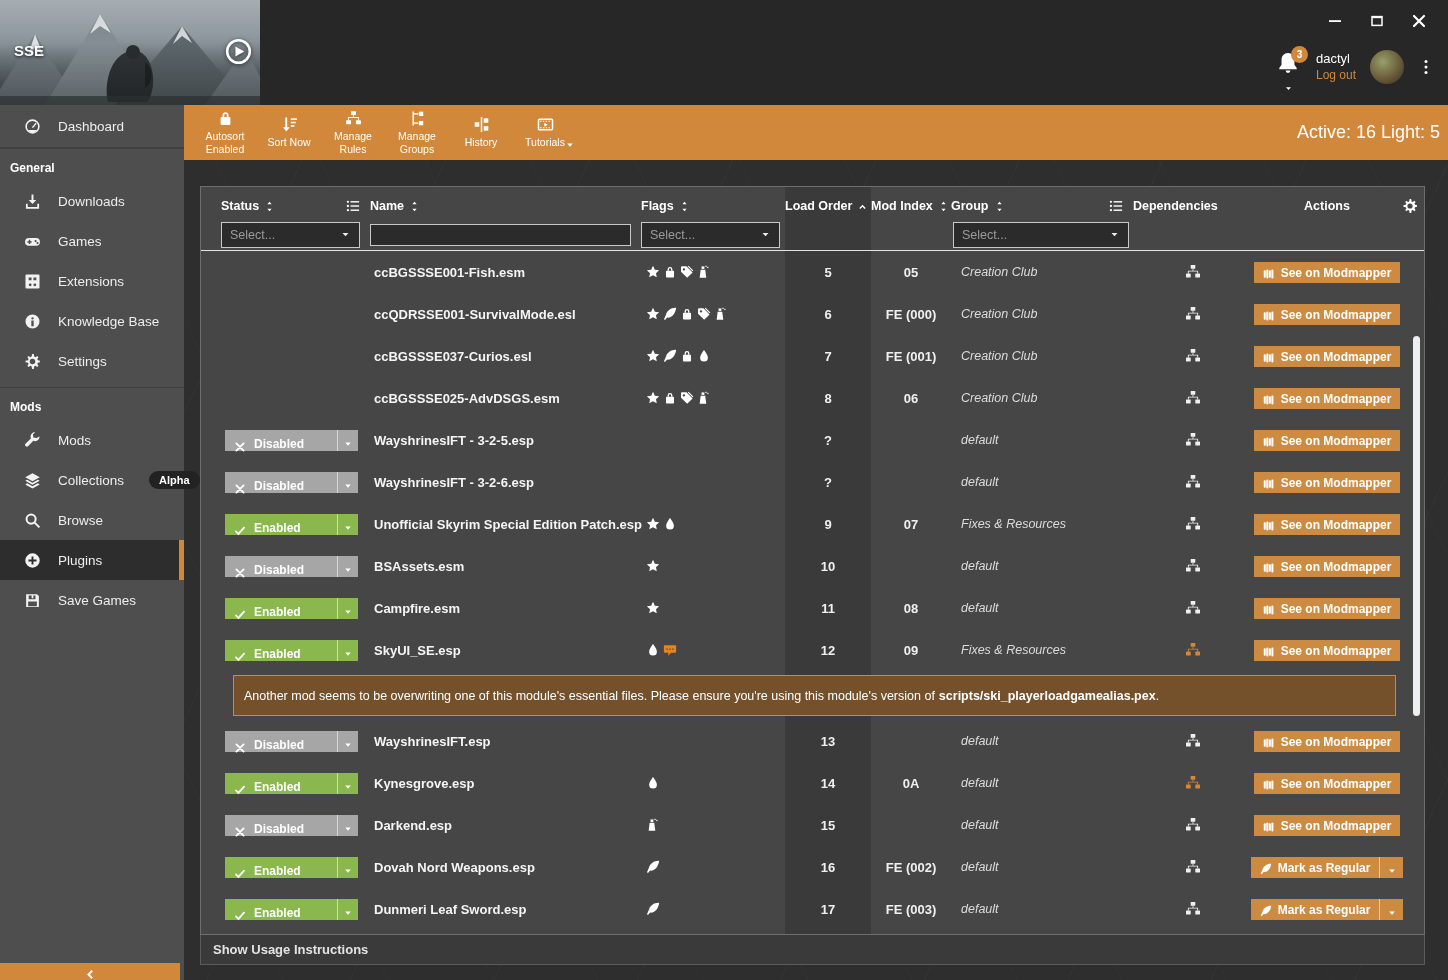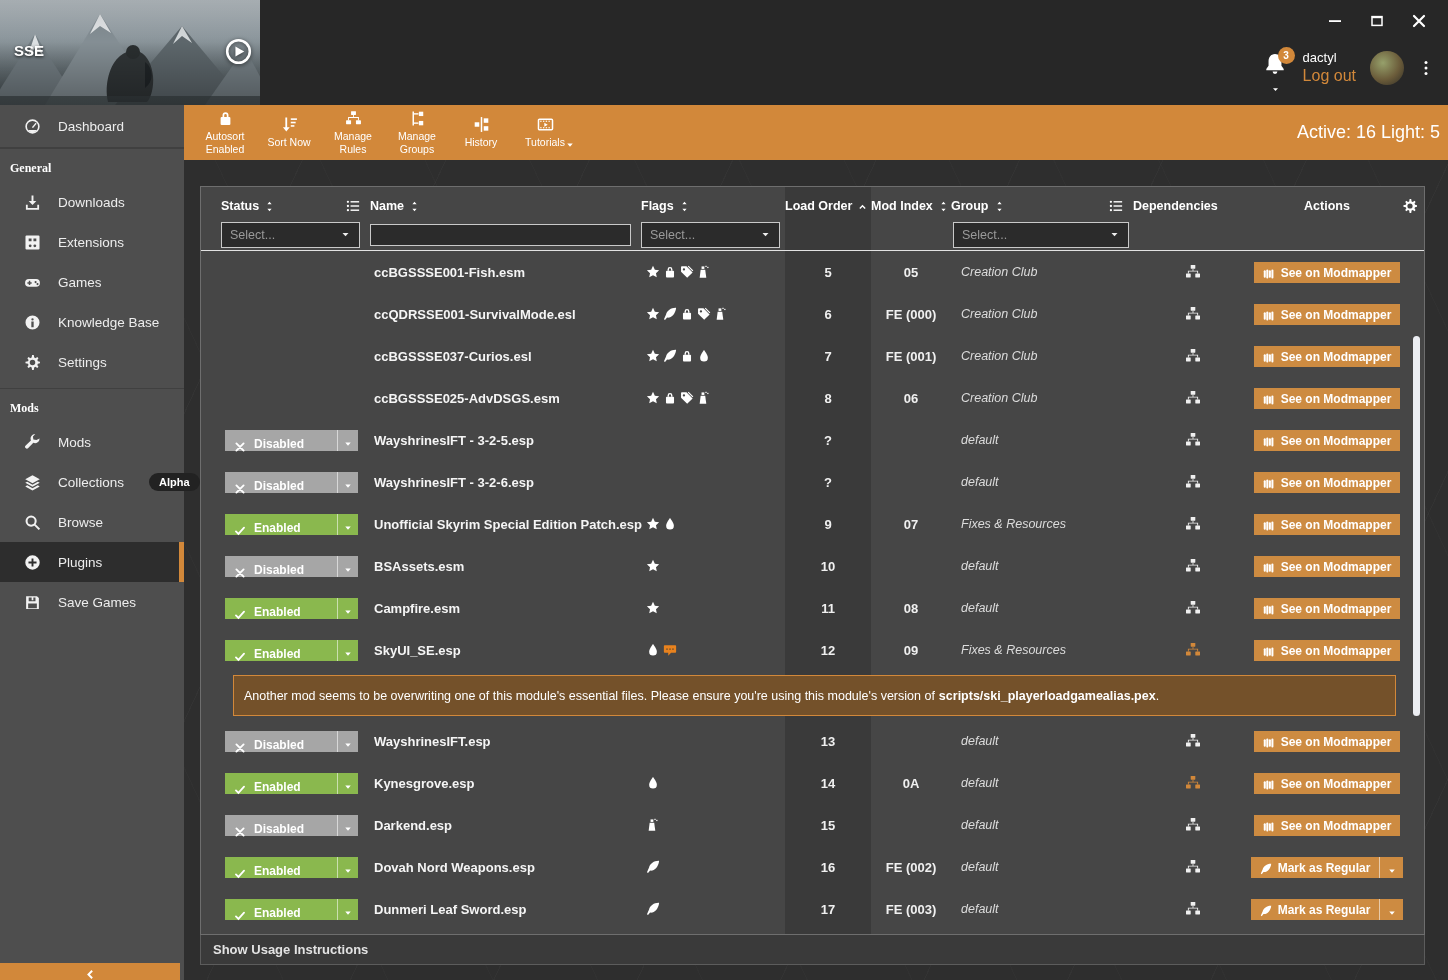--- a/index.html
+++ b/index.html
@@ -19,34 +19,34 @@
   .game-label{position:absolute;left:14px;top:42px;font-size:15px;font-weight:bold;color:#fff;text-shadow:0 1px 3px rgba(0,0,0,.8);}
   .play-btn{position:absolute;right:8px;top:38px;width:27px;height:27px;color:#fff;cursor:pointer;
     filter:drop-shadow(0 1px 2px rgba(0,0,0,.6));}
   .user-area{position:absolute;right:14px;top:50px;display:flex;align-items:center;gap:14px;}
   .bell-wrap{position:relative;width:26px;height:34px;color:#fff;cursor:pointer;}
   .bell-badge{position:absolute;top:-4px;right:-6px;background:var(--accent);color:#fff;border-radius:50%;
     width:17px;height:17px;font-size:10px;font-weight:bold;display:flex;align-items:center;justify-content:center;}
   .bell-caret{position:absolute;left:7px;bottom:-4px;color:#fff;}
   .user-text{text-align:left;line-height:1.25;}
   .user-name{font-size:13px;color:#fff;}
-  .logout{font-size:16px;color:var(--accent);cursor:pointer;}
+  .logout{font-size:12px;color:var(--accent);cursor:pointer;}
   .avatar{width:34px;height:34px;border-radius:50%;cursor:pointer;
     background:radial-gradient(circle at 38% 35%,#96a06b,#6b5c3a 55%,#3c372a 90%);}
   .kebab{width:16px;height:26px;color:#fff;cursor:pointer;display:flex;align-items:center;}
 
   
   .body{flex:1;display:flex;min-height:0;}
   .sidebar{width:184px;background:#4e4e4e;position:relative;flex:0 0 auto;}
   .side-item{height:40px;display:flex;align-items:center;gap:17px;padding-left:24px;cursor:pointer;color:#ededed;}
   .side-item .si-ico{width:17px;height:17px;flex:0 0 auto;color:#f2f2f2;}
   .side-item .si-label{font-size:13.5px;}
   .side-item.selected{background:#2d2d2d;border-right:5px solid var(--accent);}
   .side-item.dash{height:42px;border-bottom:1px solid #404040;}
-  .side-section-title{font-size:12px;font-weight:bold;color:#fff;padding:12px 0 6px 10px;border-top:1px solid #404040;margin-top:6px;font-family:Liberation Serif, serif;}
+  .side-section-title{font-size:12px;font-weight:bold;color:#fff;padding:12px 0 6px 10px;border-top:1px solid #404040;margin-top:6px;}
   .side-section-title.first{margin-top:0;}
   .badge-pill{background:#222;color:#fff;font-size:11px;font-weight:bold;border-radius:10px;padding:3px 10px;margin-left:8px;}
   .collapse-bar{position:absolute;left:0;bottom:0;width:180px;height:17px;background:var(--accent);
     display:flex;align-items:center;justify-content:center;color:#fff;cursor:pointer;}
 
   
   .content{flex:1;display:flex;flex-direction:column;min-width:0;background:#2e2e2e;
     background-image:repeating-linear-gradient(115deg,rgba(255,255,255,.022) 0 1px,transparent 1px 130px),
                      repeating-linear-gradient(245deg,rgba(255,255,255,.016) 0 1px,transparent 1px 95px);}
   .toolbar{height:55px;background:var(--accent);display:flex;align-items:stretch;padding-left:9px;flex:0 0 auto;}
@@ -203,29 +203,29 @@
         <div class="side-section-title first">General</div>
         <div class="side-item">
           <span class="si-ico"><svg viewBox="0 0 16 16" width="100%" height="100%" fill="currentColor" xmlns="http://www.w3.org/2000/svg">
               <path d="M7.1 1.3h1.8v5.2h2.7L8 10.4 4.4 6.5h2.7z"></path>
               <path d="M1.8 10.1h1.7v3.1h9v-3.1h1.7v4.7H1.8z"></path>
             </svg></span>
           <span class="si-label">Downloads</span>
         </div>
         <div class="side-item">
           <span class="si-ico"><svg viewBox="0 0 16 16" width="100%" height="100%" fill="currentColor" xmlns="http://www.w3.org/2000/svg">
-              <path fill-rule="evenodd" d="M2.4 1.4h11.2a1 1 0 011 1v11.2a1 1 0 01-1 1H2.4a1 1 0 01-1-1V2.4a1 1 0 011-1zm2 2.8h2.7v2.7H4.4zm4.5 0h2.7v2.7H8.9zM5.8 9.8a1.35 1.35 0 100 2.7 1.35 1.35 0 000-2.7zm4.4 0a1.35 1.35 0 100 2.7 1.35 1.35 0 000-2.7z"></path>
-            </svg></span>
-          <span class="si-label">Extensions</span>
+              <path fill-rule="evenodd" d="M4.6 4.8h6.8a3.6 3.6 0 110 7.2H4.6a3.6 3.6 0 110-7.2zm-1.4 2.9h1.3V6.4h1.4v1.3h1.3v1.4H5.9v1.3H4.5V9.1H3.2zM10.9 6.6a1 1 0 110 2 1 1 0 010-2zm1.8 1.9a1 1 0 110 2 1 1 0 010-2z"></path>
+            </svg></span>
+          <span class="si-label">Games</span>
         </div>
         <div class="side-item">
           <span class="si-ico"><svg viewBox="0 0 16 16" width="100%" height="100%" fill="currentColor" xmlns="http://www.w3.org/2000/svg">
-              <path fill-rule="evenodd" d="M4.6 4.8h6.8a3.6 3.6 0 110 7.2H4.6a3.6 3.6 0 110-7.2zm-1.4 2.9h1.3V6.4h1.4v1.3h1.3v1.4H5.9v1.3H4.5V9.1H3.2zM10.9 6.6a1 1 0 110 2 1 1 0 010-2zm1.8 1.9a1 1 0 110 2 1 1 0 010-2z"></path>
-            </svg></span>
-          <span class="si-label">Games</span>
+              <path fill-rule="evenodd" d="M2.4 1.4h11.2a1 1 0 011 1v11.2a1 1 0 01-1 1H2.4a1 1 0 01-1-1V2.4a1 1 0 011-1zm2 2.8h2.7v2.7H4.4zm4.5 0h2.7v2.7H8.9zM5.8 9.8a1.35 1.35 0 100 2.7 1.35 1.35 0 000-2.7zm4.4 0a1.35 1.35 0 100 2.7 1.35 1.35 0 000-2.7z"></path>
+            </svg></span>
+          <span class="si-label">Extensions</span>
         </div>
         <div class="side-item">
           <span class="si-ico"><svg viewBox="0 0 16 16" width="100%" height="100%" fill="currentColor" xmlns="http://www.w3.org/2000/svg">
               <path fill-rule="evenodd" d="M8 1.4a6.6 6.6 0 100 13.2A6.6 6.6 0 008 1.4zm0 2.5a1.1 1.1 0 110 2.2 1.1 1.1 0 010-2.2zM6.9 7.1h2.2v5.3H6.9z"></path>
             </svg></span>
           <span class="si-label">Knowledge Base</span>
         </div>
         <div class="side-item">
           <span class="si-ico"><svg viewBox="0 0 16 16" width="100%" height="100%" fill="currentColor" xmlns="http://www.w3.org/2000/svg">
               <path fill-rule="evenodd" d="M15 8.8V7.2l-2-.4a5.2 5.2 0 00-.5-1.2l1.1-1.7-1.1-1.1-1.7 1.1c-.4-.2-.8-.4-1.2-.5L9.2 1H7.6l-.4 2.4c-.4.1-.8.3-1.2.5L4.3 2.8 3.2 3.9l1.1 1.7c-.2.4-.4.8-.5 1.2l-2.4.4v1.6l2.4.4c.1.4.3.8.5 1.2l-1.1 1.7 1.1 1.1 1.7-1.1c.4.2.8.4 1.2.5l.4 2.4h1.6l.4-2.4c.4-.1.8-.3 1.2-.5l1.7 1.1 1.1-1.1-1.1-1.7c.2-.4.4-.8.5-1.2zM8 10.6a2.6 2.6 0 110-5.2 2.6 2.6 0 010 5.2z"></path>

